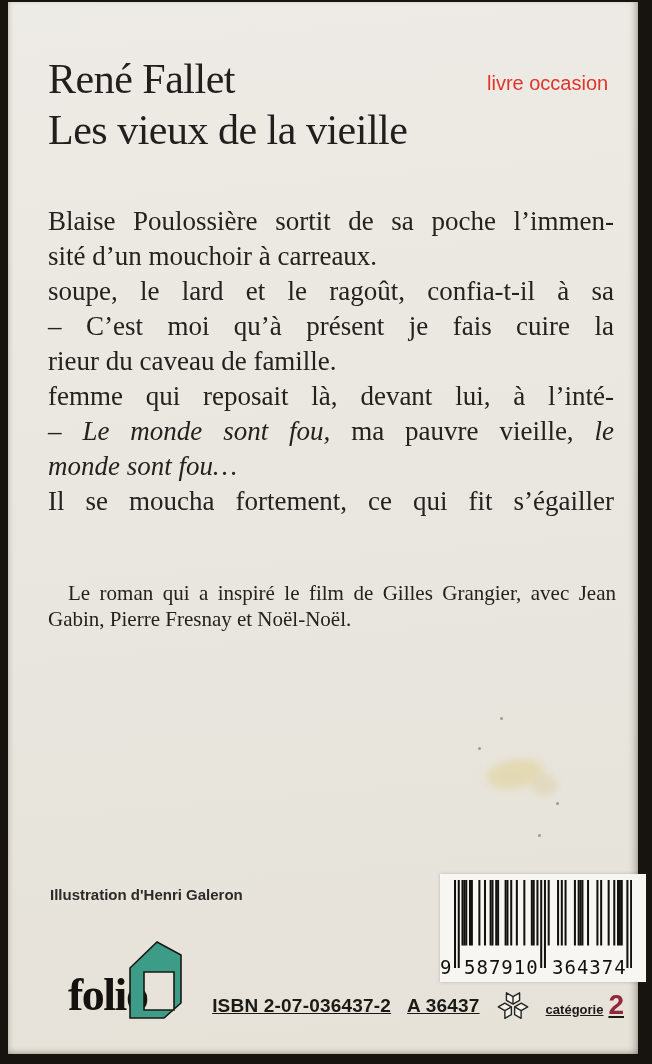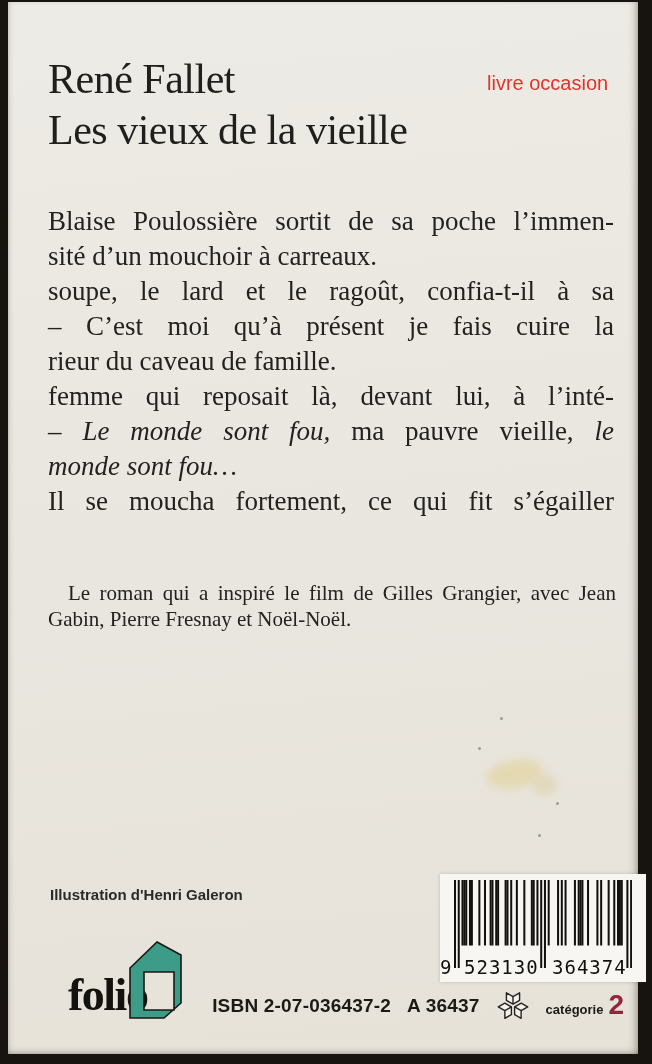--- a/index.html
+++ b/index.html
@@ -58,21 +58,21 @@
     background:#f7f6f2;box-shadow:0 0 3px rgba(60,55,45,.25);
   }
   .bars{position:absolute;left:14px;top:6px;width:178px;height:88px;fill:#12110e;}
   .bd{
     position:absolute;top:82px;font-family:"DejaVu Sans Mono",monospace;
     font-size:19px;letter-spacing:1px;color:#12110e;
   }
   .bd0{left:0px;} .bd1{left:24px;} .bd2{left:112px;}
   .isbn-row{
     position:absolute;right:14px;top:988px;display:flex;align-items:center;gap:16px;
-    font-family:"Liberation Sans",sans-serif;color:#1b1a14;
+    font-family:"Liberation Sans",sans-serif;color:#1b1a14;text-decoration:underline;
   }
   .isbn,.pcode{font-weight:bold;font-size:19px;letter-spacing:0.2px;}
   .cat{display:flex;align-items:baseline;gap:5px;}
   .cat-label{font-weight:bold;font-size:13px;}
   .cat-value{font-weight:bold;font-size:28px;color:#93253d;line-height:20px;}
 </style>
 </head>
 <body>
 
 <div class="photo">
@@ -166,21 +166,21 @@
           <rect x="78" y="0" width="1.08" height="64"></rect>
           <rect x="82" y="0" width="1.08" height="64"></rect>
           <rect x="85" y="0" width="1.08" height="64"></rect>
           <rect x="87" y="0" width="1.08" height="64"></rect>
           <rect x="88" y="0" width="1.08" height="64"></rect>
           <rect x="89" y="0" width="1.08" height="64"></rect>
           <rect x="92" y="0" width="1.08" height="86"></rect>
           <rect x="94" y="0" width="1.08" height="86"></rect>
         </svg>
       <span class="bd bd0">9</span>
-      <span class="bd bd1">523130</span>
+      <span class="bd bd1">587910</span>
       <span class="bd bd2">364374</span>
     </div>
 
     <div class="isbn-row">
       <span class="isbn">ISBN 2-07-036437-2</span>
       <span class="pcode">A 36437</span>
       <svg width="34" height="32" viewBox="-17 -17 34 34">
         <g fill="#f3f2ee" stroke="#26251f" stroke-width="1.5" stroke-linejoin="round">
           <g>
             <path d="M0,-2 L-7,-6 L-7,-14 L0,-10 L7,-14 L7,-6 Z"></path>

